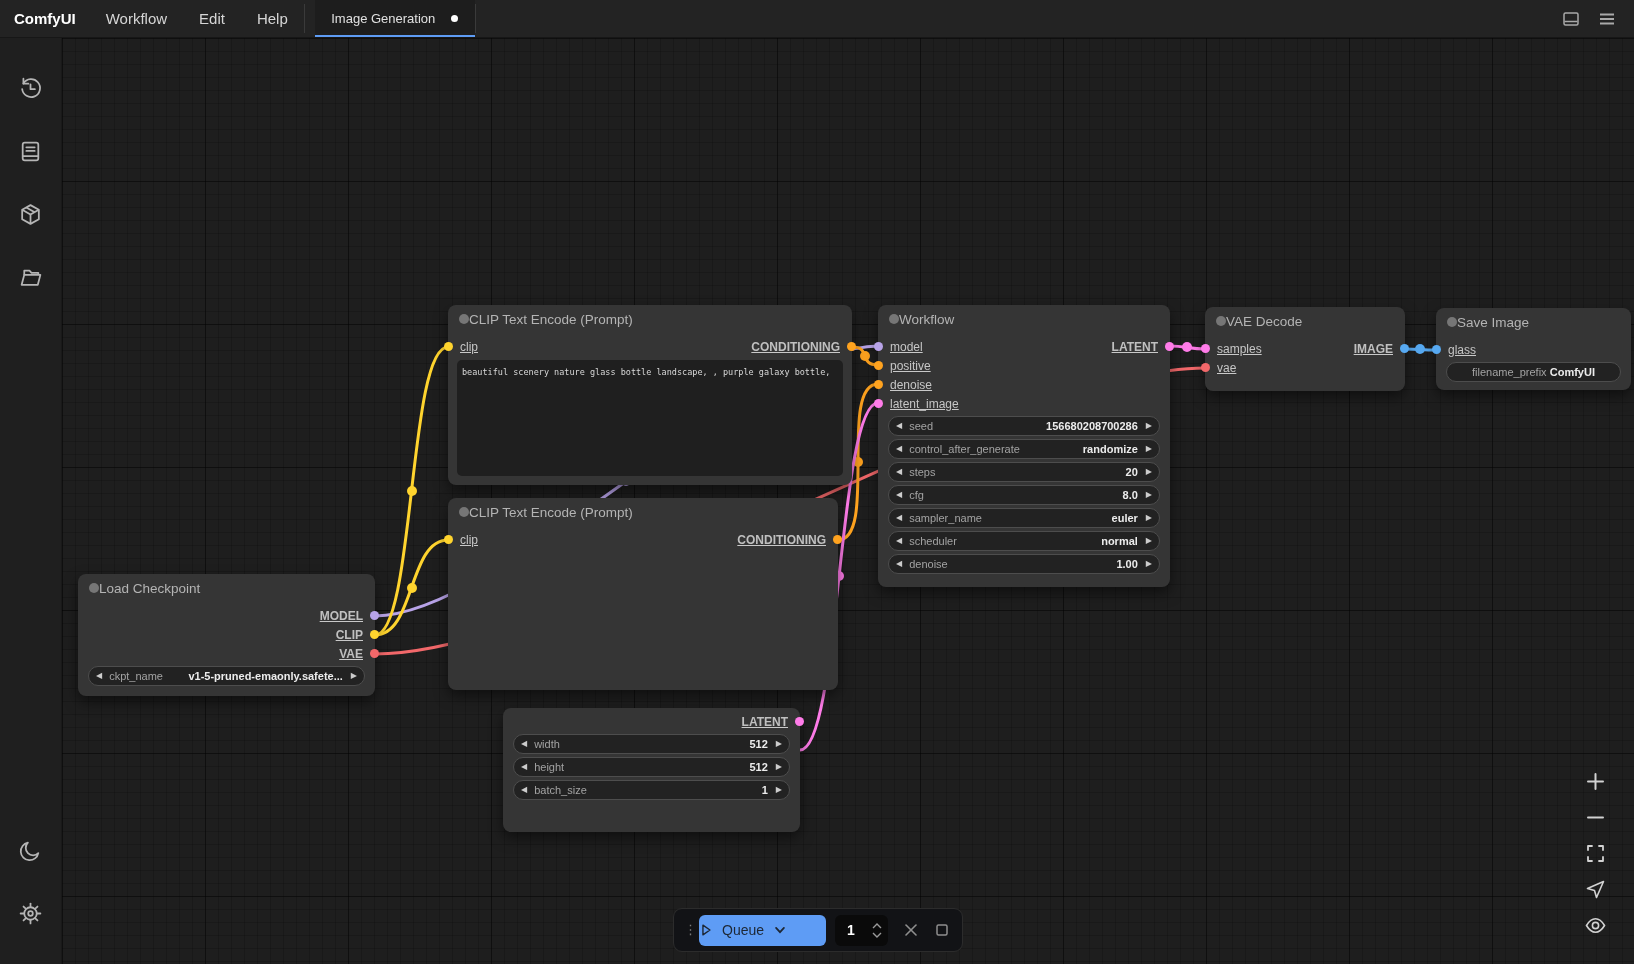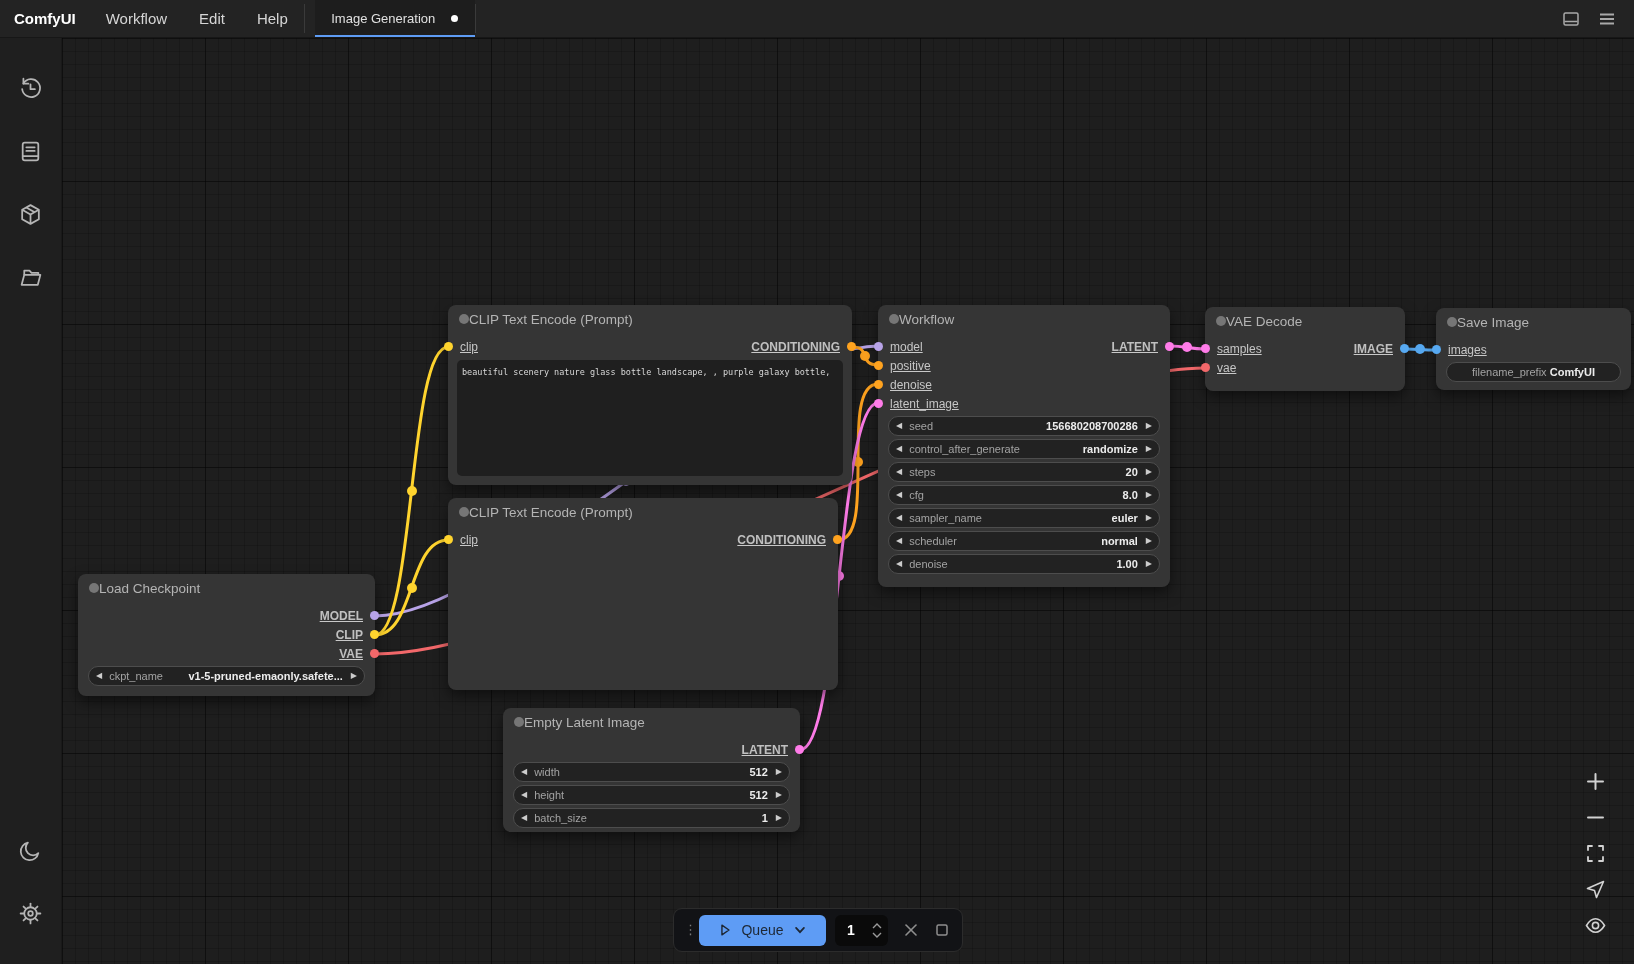--- a/index.html
+++ b/index.html
@@ -63,21 +63,21 @@
   .prompt-box { flex:1; background:#1f1f1f; border-radius:5px; margin:4px 9px 9px;
                 font-family:"DejaVu Sans Mono", monospace; font-size:8.5px; color:#d8d8d8;
                 padding:6px 5px; line-height:1.5; overflow:hidden; white-space:pre-wrap; }
 
   
   .queuebar { position:absolute; left:611px; top:870px; width:290px; height:44px; z-index:10;
               background:#121316; border:1px solid #2c2c2c; border-radius:9px;
               display:flex; align-items:center; padding:0 10px; gap:9px; }
   .drag-dots { color:#7c7c7c; font-size:13px; letter-spacing:0; line-height:4px; width:6px; }
   .queue-btn { height:31px; width:127px; border-radius:6px; display:flex; align-items:center;
-               justify-content:center; gap:9px; cursor:pointer; }
+               justify-content:flex-start; gap:9px; cursor:pointer; }
   .queue-btn .qlabel { color:#1d2734; font-size:14px; }
   .q-icon { width:14px; height:14px; color:#1d2734; }
   .count-box { height:31px; width:53px; background:#0a0a0a; border-radius:6px; display:flex;
                align-items:center; padding:0 6px 0 12px; }
   .count-val { color:#ffffff; font-weight:bold; font-size:14px; }
   .spinners { margin-left:auto; display:flex; flex-direction:column; gap:3px; color:#9a9a9a; }
   .spinners svg { width:10px; height:6px; }
   .qb-x, .qb-square { width:16px; height:16px; color:#8f8f8f; margin-left:6px; cursor:pointer; }
 
   
@@ -246,24 +246,20 @@
       <div class="row">
         <span class="port pin" style="background: rgb(255, 212, 46);"></span>
         <span class="ilabel">clip</span>
         <span class="olabel">CONDITIONING</span>
         <span class="port pout" style="background: rgb(255, 163, 31);"></span>
       </div>
     </div>
   </div>
 
   <div class="node" style="left:441px;top:670px;width:297px;height:124px">
-    <div class="ntitle">
-      <span class="tdot"></span>
-      <span>Empty Latent Image</span>
-    </div>
     <div class="iob">
       <div class="row">
         <span class="olabel">LATENT</span>
         <span class="port pout" style="background: rgb(255, 124, 233);"></span>
       </div>
       <div class="widget">
         <span class="warr l"></span>
         <span class="wlabel">width</span>
         <span class="wvalue">512</span>
         <span class="warr r"></span>
@@ -372,21 +368,21 @@
   </div>
 
   <div class="node" style="left:1374px;top:270px;width:195px;height:82px">
     <div class="ntitle">
       <span class="tdot"></span>
       <span>Save Image</span>
     </div>
     <div class="iob">
       <div class="row">
         <span class="port pin" style="background: rgb(87, 169, 241);"></span>
-        <span class="ilabel">images</span>
+        <span class="ilabel">glass</span>
       </div>
       <div class="widget text-widget">
         <span class="wlabel">filename_prefix</span>
         <span class="wvalue">ComfyUI</span>
       </div>
     </div>
   </div>
 
   <div class="queuebar">
     <span class="drag-dots">⋮</span>

